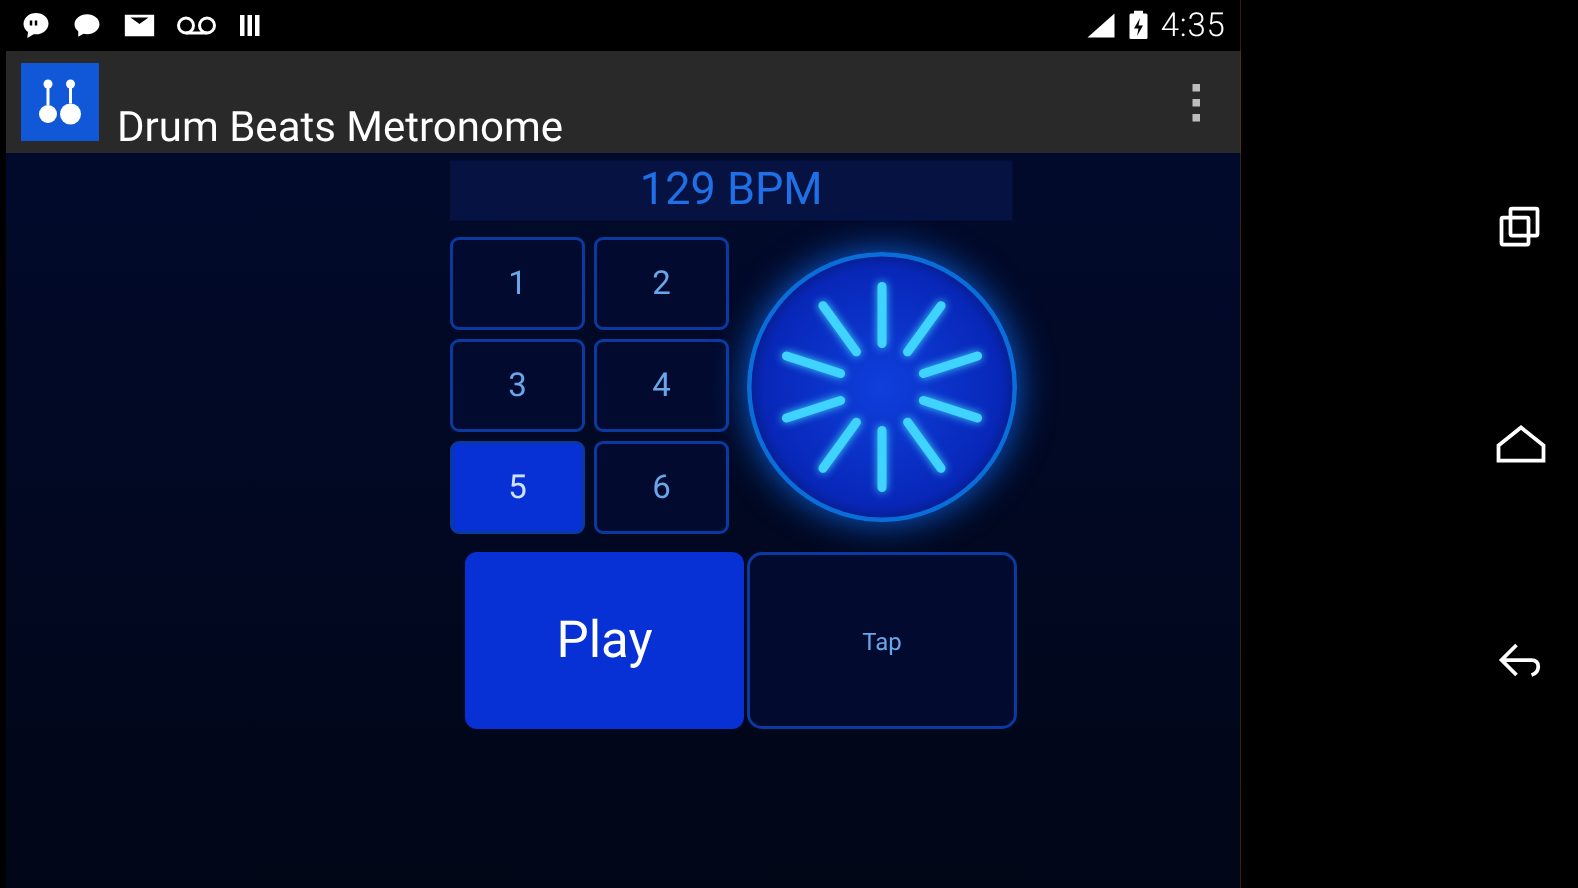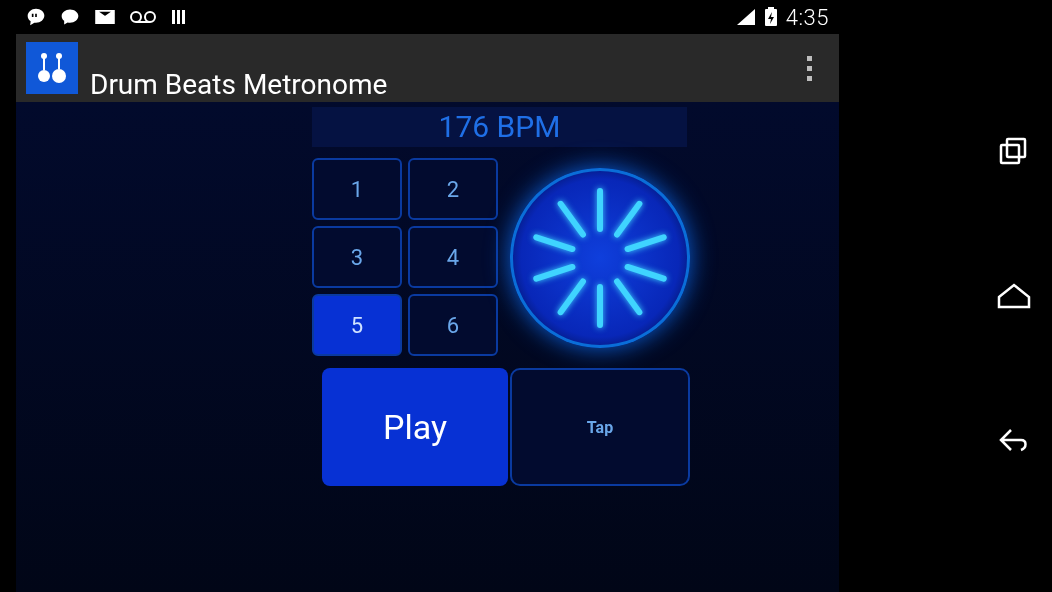--- a/index.html
+++ b/index.html
@@ -7,21 +7,21 @@
     width: 1052px;
     height: 592px;
     background: #000;
     font-family: Roboto, "Helvetica Neue", Arial, sans-serif;
     position: relative;
     overflow: hidden;
     color: #fff;
   }
   .device {
     position: absolute;
-    left: 16px; top: 0;
+    left: 4px; top: 0;
     width: 823px;
     height: 592px;
     background: #f97316;
   }
   
   .status-bar {
     height: 34px;
     background: #000;
     display: flex;
     align-items: center;
@@ -145,21 +145,20 @@
     position:absolute;
     left:494px; top:266px;
     width:180px; height:118px;
     border:2px solid #0a3aa0;
     border-radius:10px;
     background:#020b2f;
     display:flex; align-items:center; justify-content:center;
     color:#6aa7ea;
     font-size:16px;
     cursor:pointer;
-    font-weight:bold;
   }
   
   .navbar {
     position:absolute;
     right:0; top:0;
     width:76px; height:592px;
     background:#000;
     display:flex; flex-direction:column;
     align-items:center;
     justify-content:space-around;
@@ -236,21 +235,21 @@
     </div>
     <div class="app-title">Drum Beats Metronome</div>
     <div class="overflow">
       <span></span>
         <span></span>
         <span></span>
     </div>
   </div>
 
   <div class="content">
-    <div class="bpm">176 BPM</div>
+    <div class="bpm">129 BPM</div>
 
     <div class="grid">
       <div class="num">1</div>
       <div class="num">2</div>
       <div class="num">3</div>
       <div class="num">4</div>
       <div class="num active">5</div>
       <div class="num">6</div>
     </div>
 

